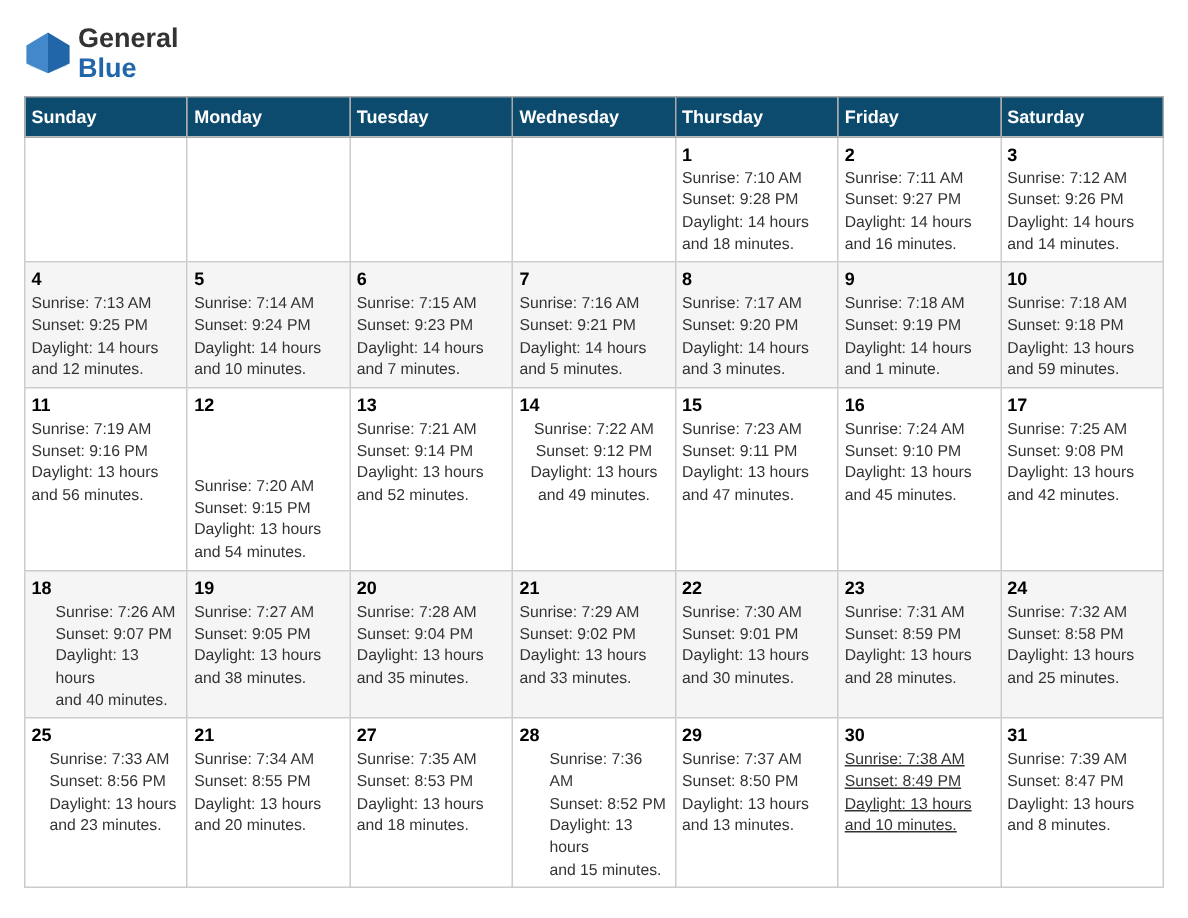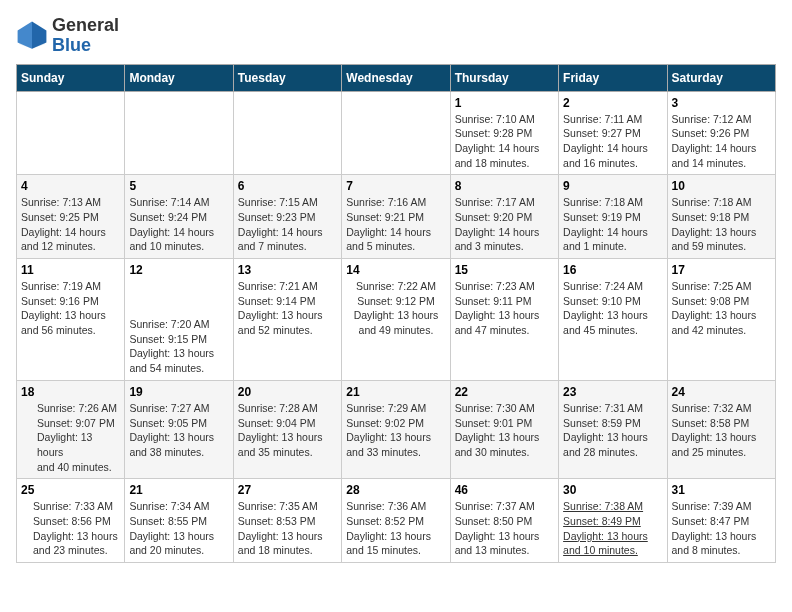--- a/index.html
+++ b/index.html
@@ -320,27 +320,27 @@
         </td>
         <td>
           <span class="day-num">27</span>
           <div class="day-detail" style="white-space: pre-line;">Sunrise: 7:35 AM
 Sunset: 8:53 PM
 Daylight: 13 hours
 and 18 minutes.</div>
         </td>
         <td>
           <span class="day-num">28</span>
-          <div class="day-detail" style="white-space: pre-line;">Sunrise: 7:36 AM
+          <div class="day-detail" style="white-space: pre-line; margin-left: 20px;">Sunrise: 7:36 AM
 Sunset: 8:52 PM
 Daylight: 13 hours
 and 15 minutes.</div>
         </td>
         <td>
-          <span class="day-num">46</span>
+          <span class="day-num">29</span>
           <div class="day-detail" style="white-space: pre-line;">Sunrise: 7:37 AM
 Sunset: 8:50 PM
 Daylight: 13 hours
 and 13 minutes.</div>
         </td>
         <td>
           <span class="day-num">30</span>
           <div class="day-detail" style="white-space: pre-line; text-decoration: underline;">Sunrise: 7:38 AM
 Sunset: 8:49 PM
 Daylight: 13 hours

